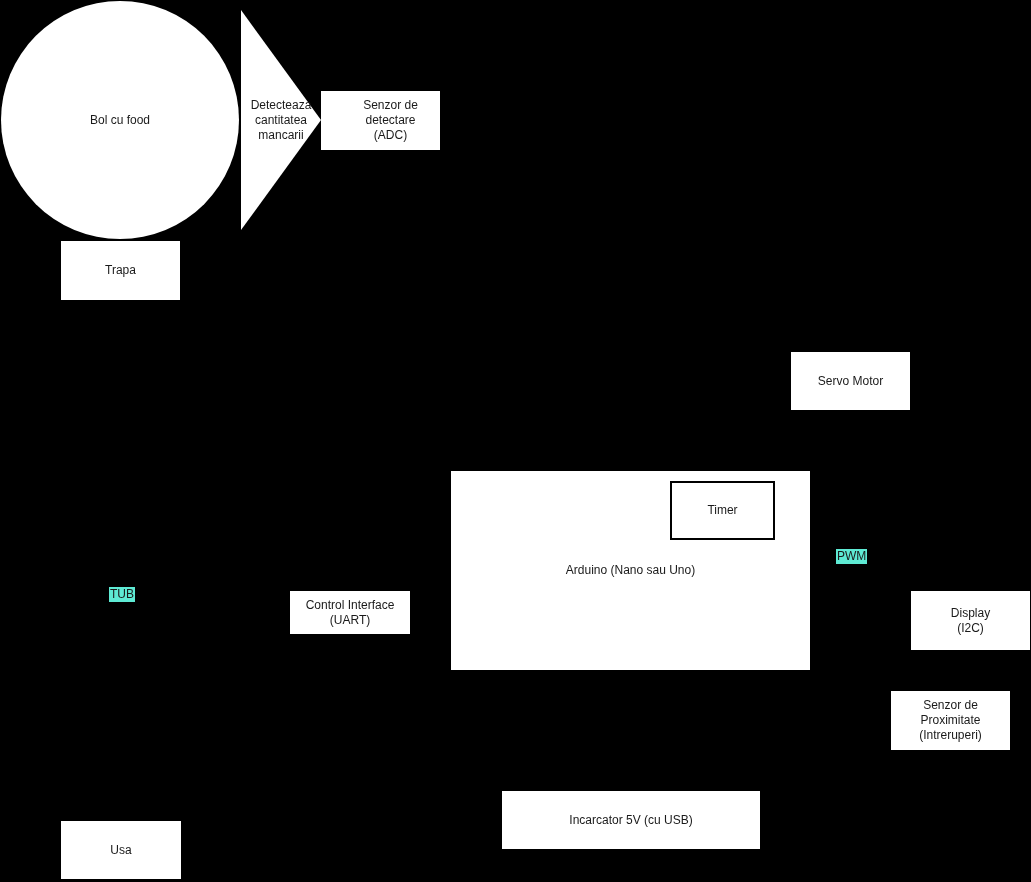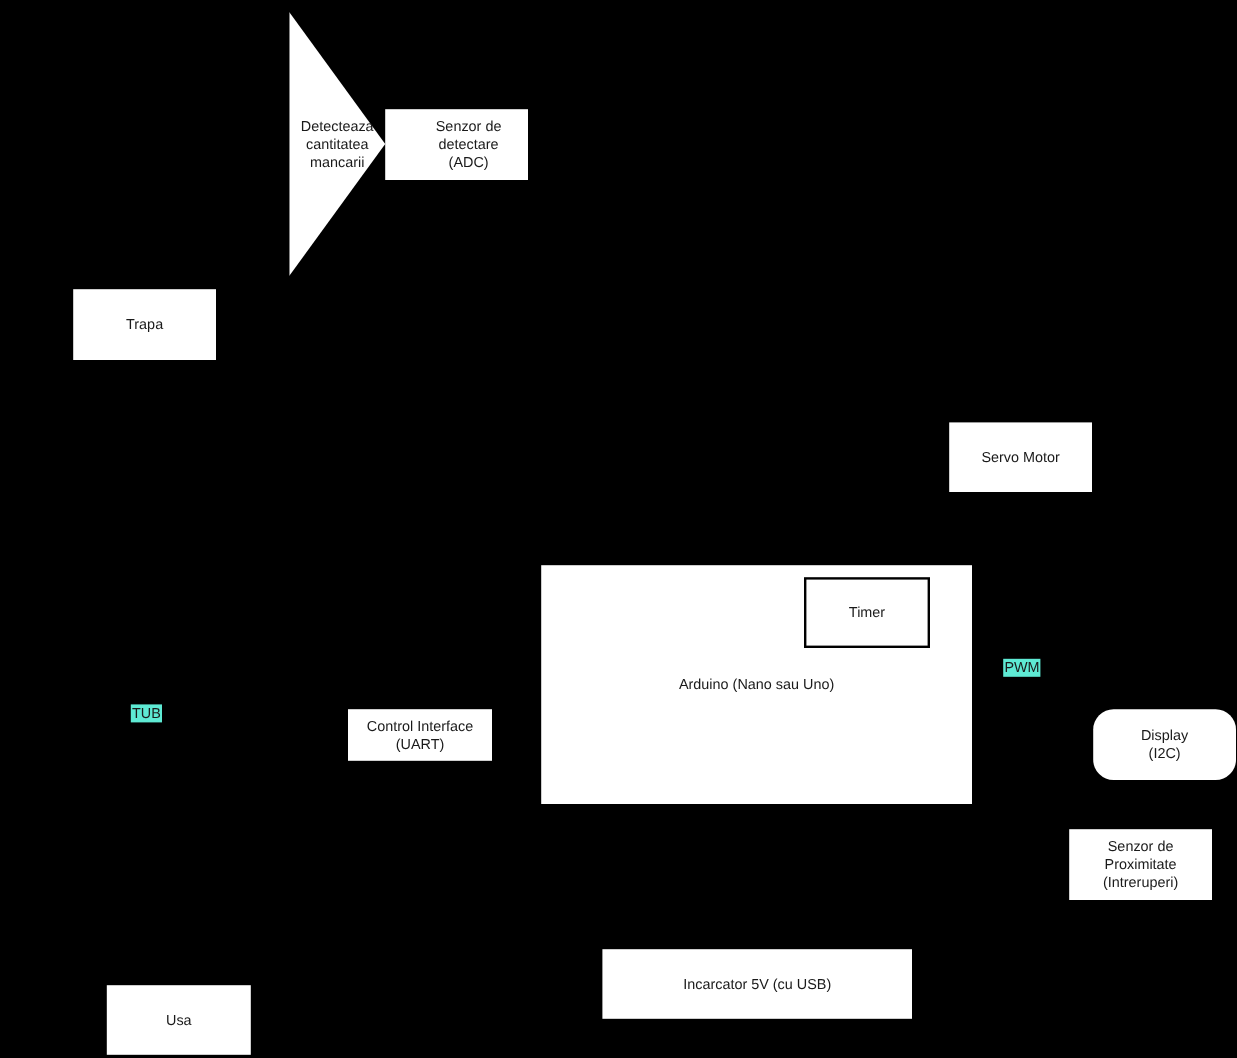--- a/index.html
+++ b/index.html
@@ -68,20 +68,23 @@
     align-items: center;
     justify-content: center;
     margin-top: 34px;
   }
 </style>
 </head>
 <body>
 
 <div class="canvas">
 
+  <div class="node circle" style="left:1px; top:1px; width:238px; height:238px;">
+    <span>Bol cu food</span>
+  </div>
 
   <div class="tri-wrap">
     <div class="tri-bg"></div>
     <span class="tri-label">Detecteaza
 cantitatea
 mancarii</span>
   </div>
 
   <div class="node" style="left:321px; top:91px; width:119px; height:59px;padding-left:20px;">
     <span>Senzor de detectare
@@ -105,32 +108,32 @@
 
   <div class="edge-label" style="left:836px; top:515px;">PWM</div>
 
   <div class="edge-label" style="left:109px; top:553px;">TUB</div>
 
   <div class="node" style="left:290px; top:591px; width:120px; height:43px;">
     <span>Control Interface
 (UART)</span>
   </div>
 
-  <div class="node" style="left:911px; top:591px; width:119px; height:59px;border-radius:17px;">
+  <div class="node" style="left:911px; top:591px; width:119px; height:59px;">
     <span>Display
 (I2C)</span>
   </div>
 
   <div class="node" style="left:891px; top:691px; width:119px; height:59px;">
     <span>Senzor de
 Proximitate
 (Intreruperi)</span>
   </div>
 
   <div class="node" style="left:502px; top:791px; width:258px; height:58px;">
     <span>Incarcator 5V (cu USB)</span>
   </div>
 
-  <div class="node" style="left:61px; top:821px; width:120px; height:58px;margin-left:28px;">
+  <div class="node" style="left:61px; top:821px; width:120px; height:58px;">
     <span>Usa</span>
   </div>
 
 </div>
 
 </body></html>

